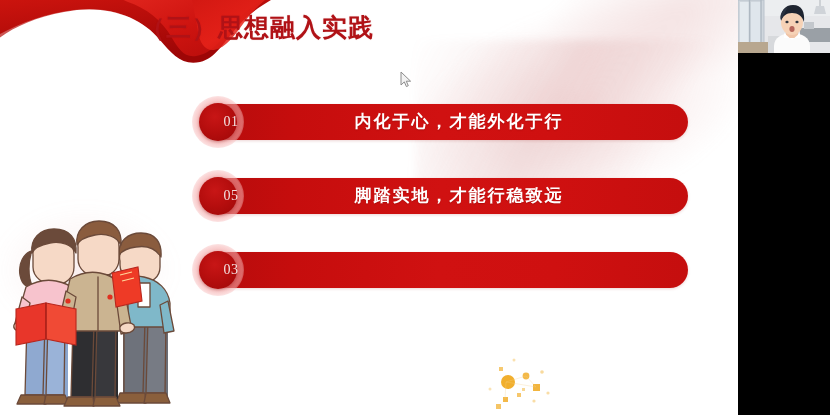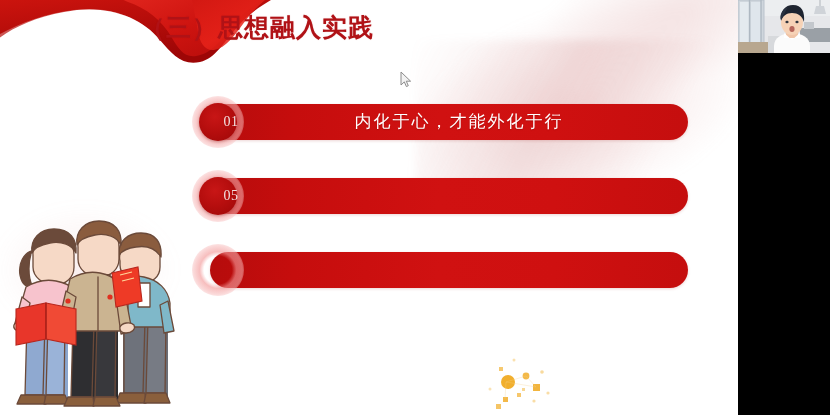--- a/index.html
+++ b/index.html
@@ -104,20 +104,21 @@
     left: 52px; right: 14px; top: 0;
     height: 36px;
     line-height: 36px;
     text-align: center;
     color: #ffffff;
     font-size: 17px;
     letter-spacing: 2px;
     font-family: "Liberation Serif", "DejaVu Serif", serif;
     white-space: nowrap;
     text-shadow: 0 1px 1px rgba(120,0,0,.35);
+    font-weight: bold;
   }
 
   .badge-glow {
     position: absolute;
     left: 0; top: -8px;
     width: 52px; height: 52px;
     border-radius: 50%;
     background: radial-gradient(circle at 50% 50%,
                 rgba(242,150,150,0) 38%,
                 rgba(242,150,150,.62) 50%,
@@ -230,29 +231,33 @@
       <div class="bar"></div>
       <div class="bar-text">内化于心，才能外化于行</div>
       <div class="badge-glow"></div>
       <div class="badge">
         <div class="badge-num">01</div>
       </div>
     </div>
 
     <div class="row row-2">
       <div class="bar"></div>
+      <div class="bar-text">脚踏实地，才能行稳致远</div>
       <div class="badge-glow"></div>
       <div class="badge">
         <div class="badge-num">05</div>
       </div>
     </div>
 
     <div class="row row-3">
       <div class="bar"></div>
       <div class="badge-glow"></div>
+      <div class="badge">
+        <div class="badge-num">03</div>
+      </div>
     </div>
 
     <svg id="students" viewBox="0 0 180 218">
       <g stroke="#6b4a3a" stroke-width="1.3" stroke-linejoin="round" stroke-linecap="round">
 
         <path d="M121,206 L121,120 L166,120 L166,206 Z" fill="#6b6f78" stroke="none"></path>
         <path d="M122,122 L122,196 L141,196 L143,122 Z" fill="#6e727b"></path>
         <path d="M146,122 L144,196 L163,196 L164,122 Z" fill="#777b84"></path>
         <path d="M118,196 L143,196 L144,206 L114,206 Z" fill="#8a5f3c"></path>
         <path d="M144,196 L164,196 L168,206 L142,206 Z" fill="#8a5f3c"></path>

